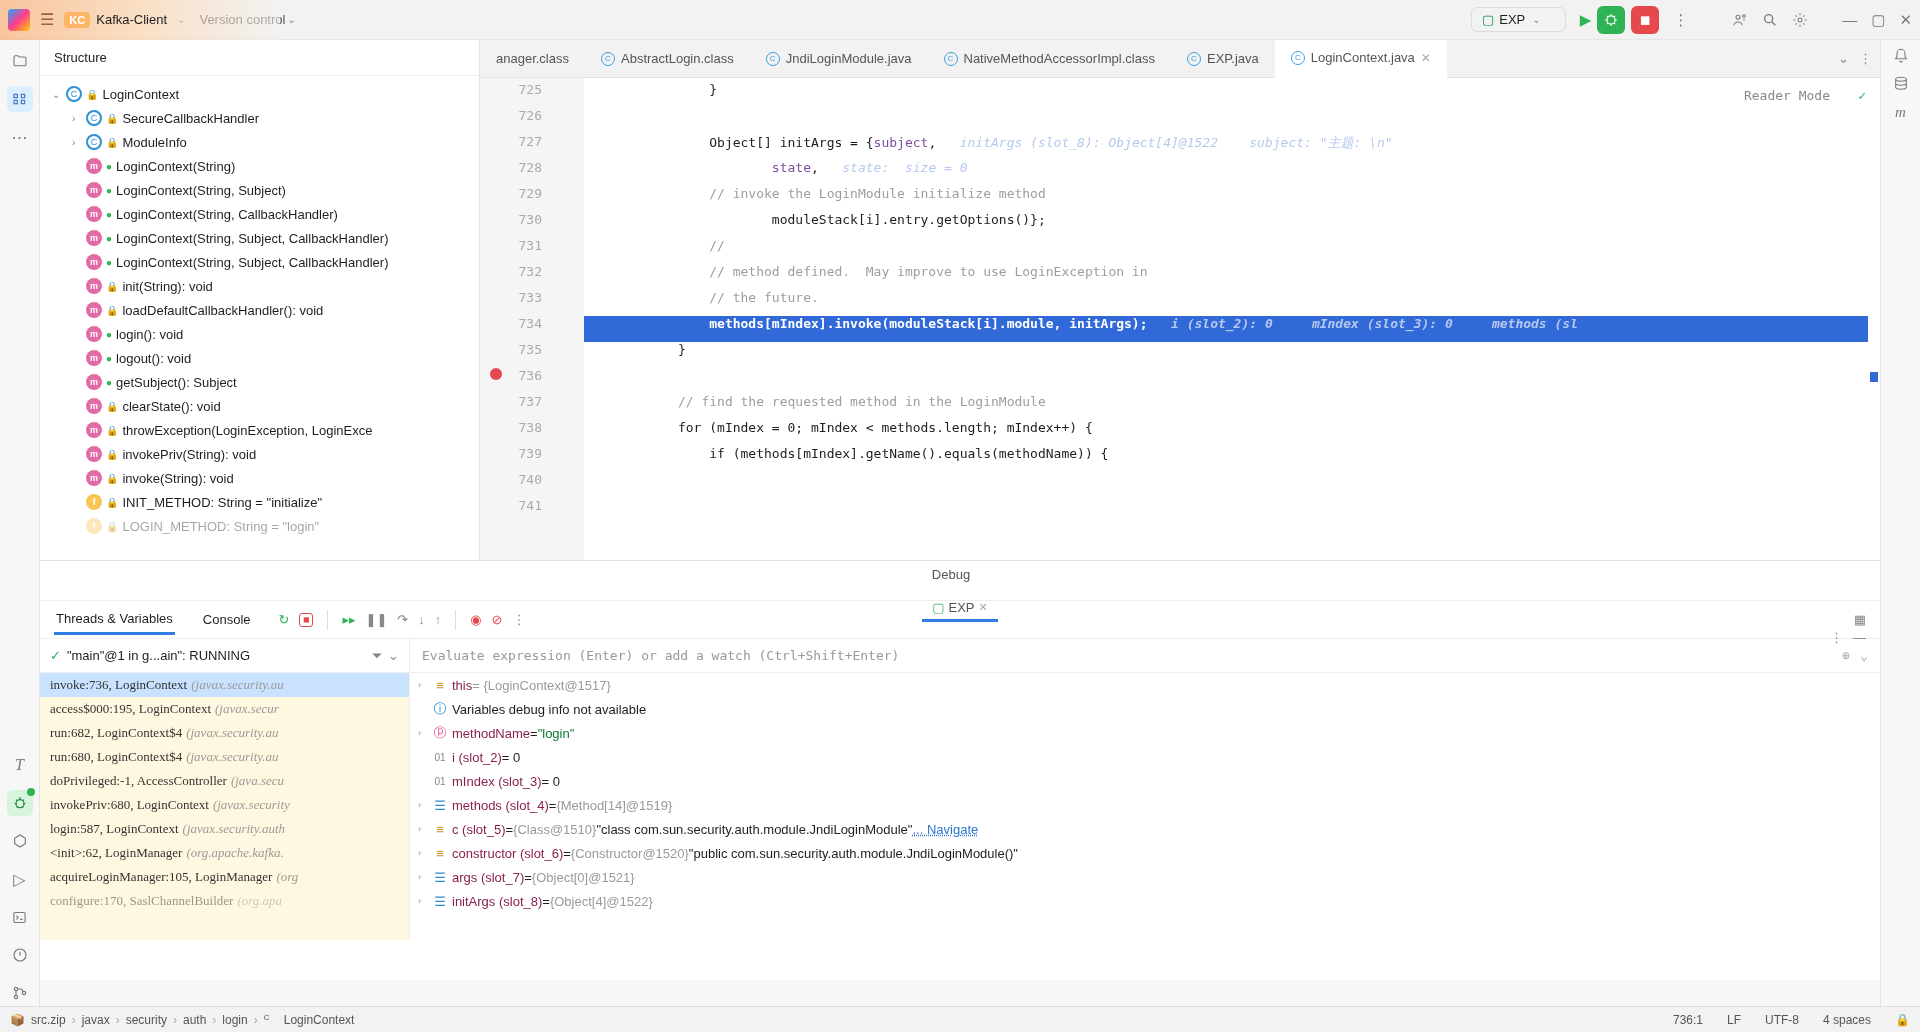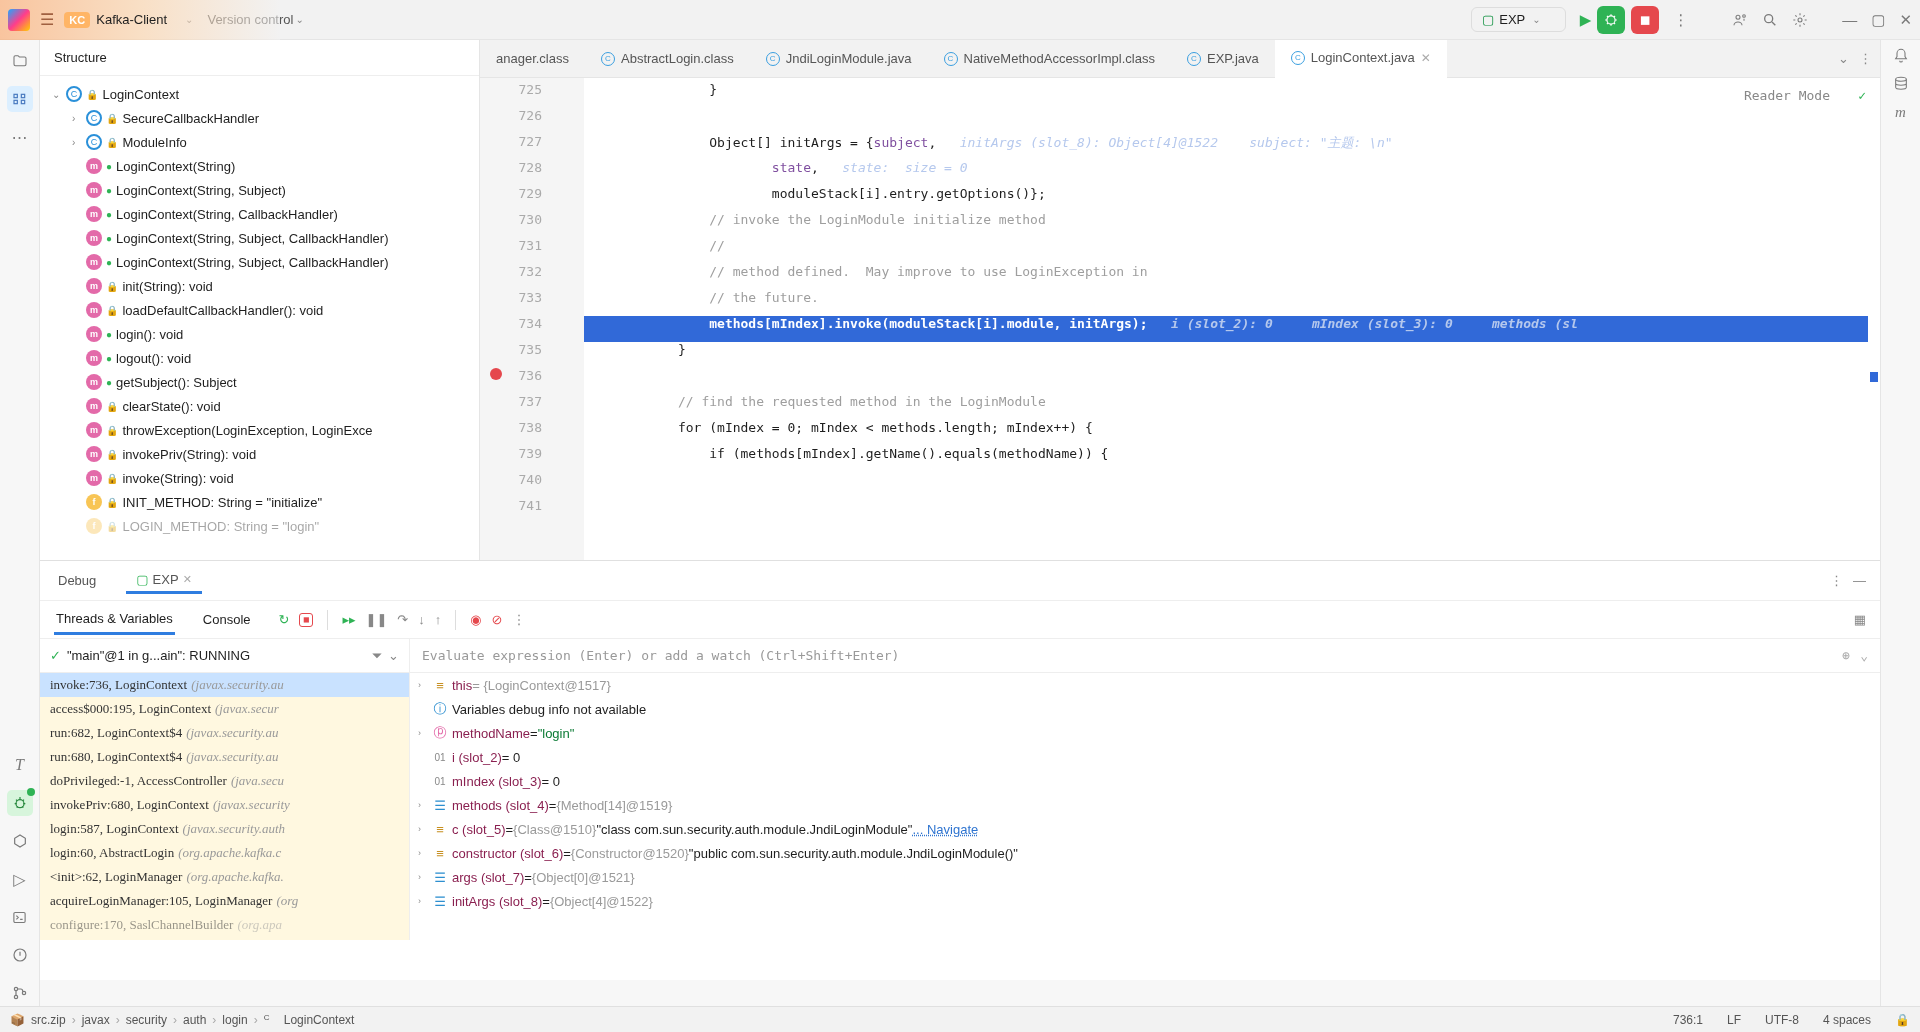--- a/index.html
+++ b/index.html
@@ -4,21 +4,21 @@
 <style>
 * { margin: 0; padding: 0; box-sizing: border-box; }
 body { font-family: -apple-system, "Segoe UI", sans-serif; font-size: 13px; color: #1e1e1e; background: #f7f7f7; overflow: hidden; width: 1920px; height: 1032px; position: relative; }
 
 
 .top-toolbar { height: 40px; display: flex; align-items: center; padding: 0 8px; background: #f2f2f2; border-bottom: 1px solid #e5e5e5; }
 .top-toolbar .gradient { position:absolute; left:0; top:0; width:280px; height:40px; background: linear-gradient(to right, #ff9f5a 0%, #ffd0a0 50%, #f2f2f2 100%); opacity:.55; pointer-events:none;}
 .logo-square { width:22px; height:22px; border-radius:4px; background:linear-gradient(135deg,#1fa7ff,#ff3d8b,#ffd000); display:flex;align-items:center;justify-content:center; position:relative; z-index:1;}
 .hamburger { margin:0 10px; color:#a06040; font-size:16px; position:relative; z-index:1;}
 .project-badge { background:#ffb566; color:#fff; border-radius:4px; padding:2px 5px; font-size:11px; font-weight:bold; margin-right:6px; position:relative;z-index:1;}
-.project-name { font-weight:500; margin-right:16px; position:relative;z-index:1;}
+.project-name { font-weight:500; margin-right:8px; position:relative;z-index:1;}
 .drop { color:#888; font-size:10px; margin:0 14px 0 2px;}
 .vc-text { color:#555;}
 .spacer { flex:1; }
 .pill { display:flex;align-items:center; padding:4px 10px; border-radius:6px; gap:5px;}
 .new-icon { color:#0a8f3c; }
 .run-config { border:1px solid #ddd;}
 .btn-sq { width:28px;height:28px;border-radius:6px;display:flex;align-items:center;justify-content:center;margin-left:6px;}
 .green-btn { background:#2fb355;color:#fff;}
 .red-btn { background:#e5484d;color:#fff;}
 .icon-gray { color:#7a7a7a; margin-left:14px; font-size:15px;}
@@ -65,21 +65,21 @@
 .cl { height:26px; white-space:pre;}
 .cl.hl { background:#3169d8; color:#fff;font-weight:bold; }
 .cm { color:#9e9e9e;}
 .fld{color:#8050a0;}
 .hint{color:#b5c8ed; font-style:italic;}
 .editor-stripe{position:absolute;right:0;top:0;width:12px;bottom:0;}
 .stripe-mark{position:absolute;right:2px;width:8px;height:10px;background:#3169d8;}
 
 
 .debug { position:absolute; left:40px; right:40px; top:560px; height:420px; background:#fff; border-top:1px solid #e0e0e0;}
-.debug-tabs { height:40px; display:flex;align-items:center;padding:0 14px;gap:8px;border-bottom:1px solid #eee;}
+.debug-tabs { height:40px; display:flex;align-items:center;padding:0 14px;gap:8px;border-bottom:1px solid #eee;flex-direction:column;}
 .dtab { padding:6px 4px; margin-right:18px; color:#555;}
 .dtab.active{ font-weight:500;}
 .run-tag { display:flex;align-items:center;gap:4px;padding:4px 10px;border-bottom:3px solid #2f7de0; color:#555;}
 .close-sm{color:#aaa;font-size:11px;}
 .debug-panel-rt{margin-left:auto;display:flex;gap:10px;color:#888;}
 
 .debug-toolbar{ height:38px; border-bottom:1px solid #eee; display:flex;align-items:center;padding:0 14px;gap:10px;}
 .dt-tab{padding:6px 2px;font-weight:500;margin-right:16px;}
 .dt-tab.active{border-bottom:3px solid #2f7de0;}
 .green-ic{color:#2fb355;}
@@ -391,22 +391,22 @@
       <div>738</div>
       <div>739</div>
       <div>740</div>
       <div>741</div>
   </div>
   <div class="code-area">
     <div class="cl">                }</div>
     <div class="cl"></div>
     <div class="cl"><span>                Object[] initArgs = {</span><span class="fld">subject</span><span>,</span><span class="hint">   initArgs (slot_8): Object[4]@1522    subject: "主题: \n"</span></div>
     <div class="cl"><span class="fld">                        state</span><span>,</span><span class="hint">   state:  size = 0</span></div>
+    <div class="cl cm">                // invoke the LoginModule initialize method</div>
     <div class="cl">                        moduleStack[i].entry.getOptions()};</div>
-    <div class="cl cm">                // invoke the LoginModule initialize method</div>
     <div class="cl cm">                //</div>
     <div class="cl cm">                // method defined.  May improve to use LoginException in</div>
     <div class="cl cm">                // the future.</div>
     <div class="cl hl"><span>                methods[mIndex].invoke(moduleStack[i].module, initArgs);</span><span class="hint" style="color:#b5c8ed">   i (slot_2): 0     mIndex (slot_3): 0     methods (sl</span></div>
     <div class="cl">            }</div>
     <div class="cl"></div>
     <div class="cl cm">            // find the requested method in the LoginModule</div>
     <div class="cl">            for (mIndex = 0; mIndex &lt; methods.length; mIndex++) {</div>
     <div class="cl">                if (methods[mIndex].getName().equals(methodName)) {</div>
   </div>
@@ -476,24 +476,20 @@
           </div>
         <div class="frame-row">
             <span class="frame-loc">invokePriv:680, LoginContext</span>
             <span class="frame-cls">(javax.security</span>
           </div>
         <div class="frame-row">
             <span class="frame-loc">login:587, LoginContext</span>
             <span class="frame-cls">(javax.security.auth</span>
           </div>
         <div class="frame-row">
-            <span class="frame-loc">login:60, AbstractLogin</span>
-            <span class="frame-cls">(org.apache.kafka.c</span>
-          </div>
-        <div class="frame-row">
             <span class="frame-loc">&lt;init&gt;:62, LoginManager</span>
             <span class="frame-cls">(org.apache.kafka.</span>
           </div>
         <div class="frame-row">
             <span class="frame-loc">acquireLoginManager:105, LoginManager</span>
             <span class="frame-cls">(org</span>
           </div>
         <div class="frame-row" style="opacity:.5">
             <span class="frame-loc">configure:170, SaslChannelBuilder</span>
             <span class="frame-cls">(org.apa</span>

